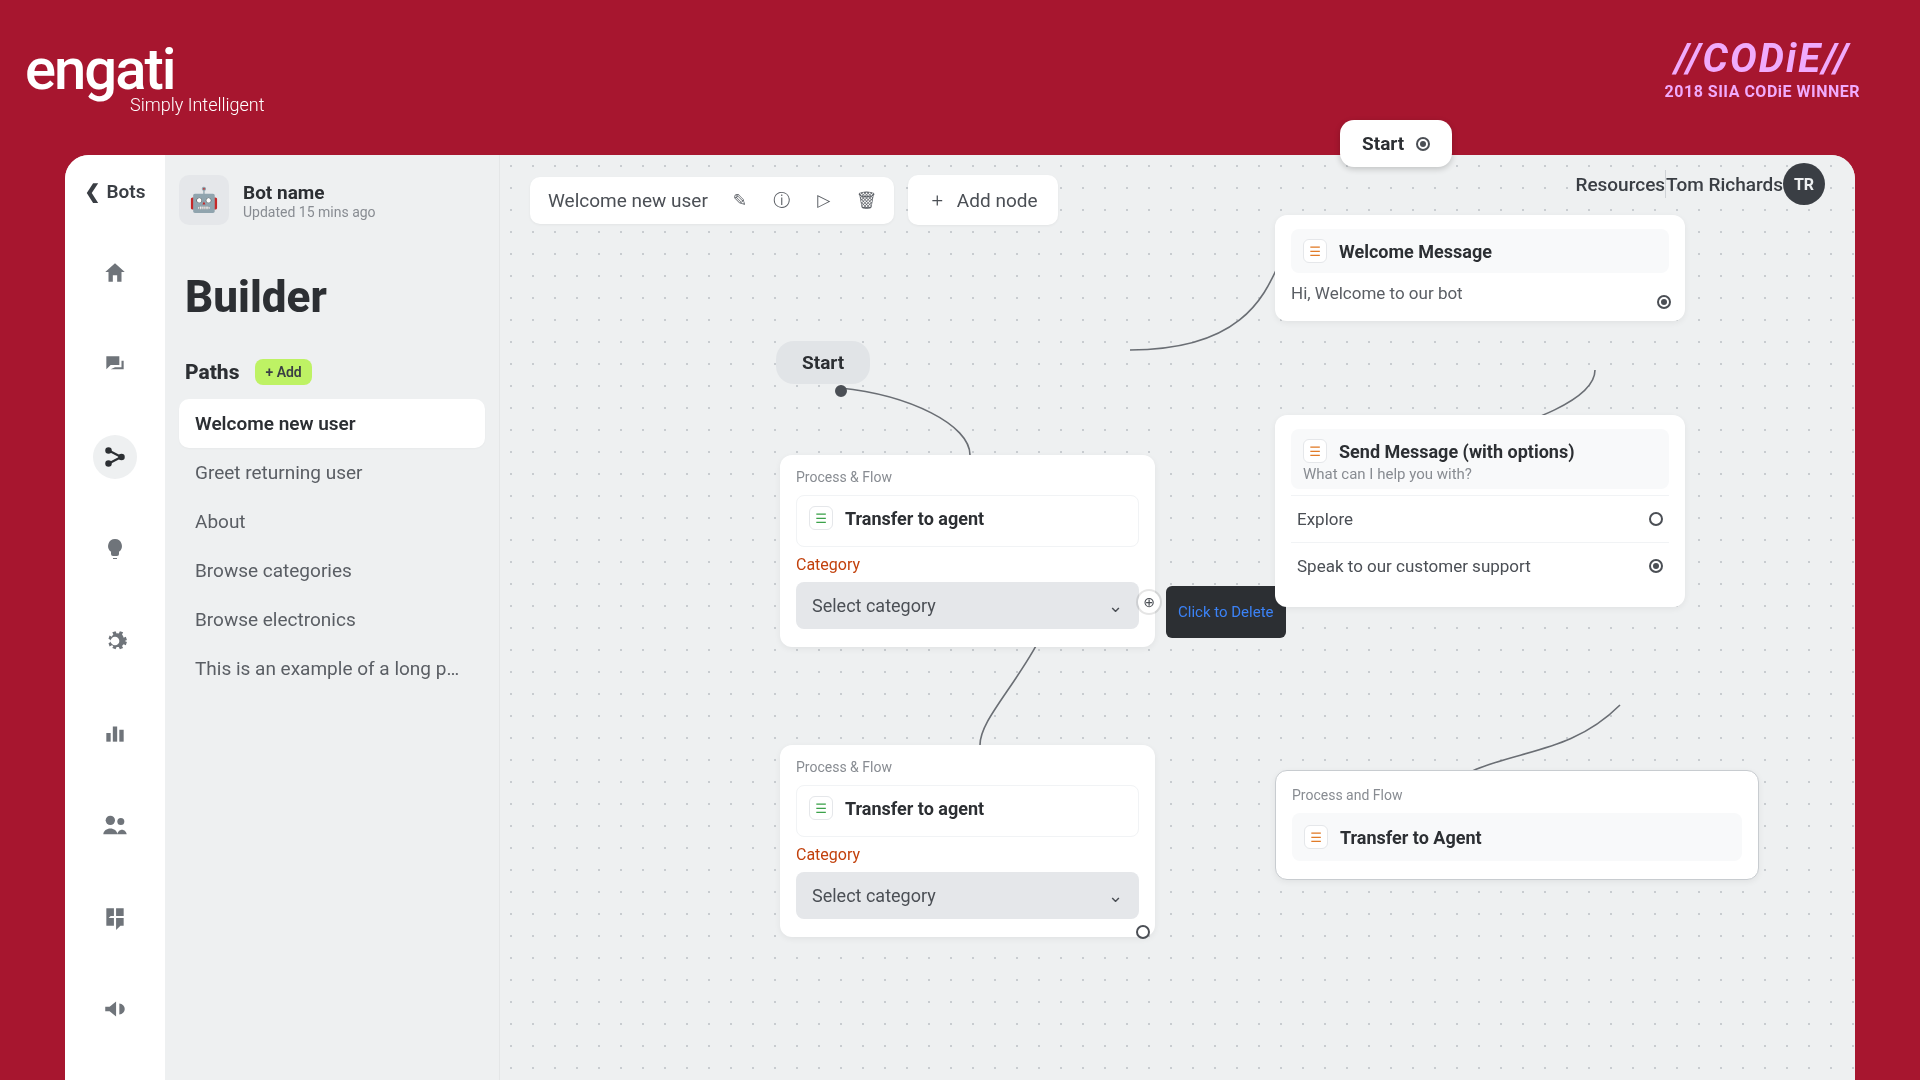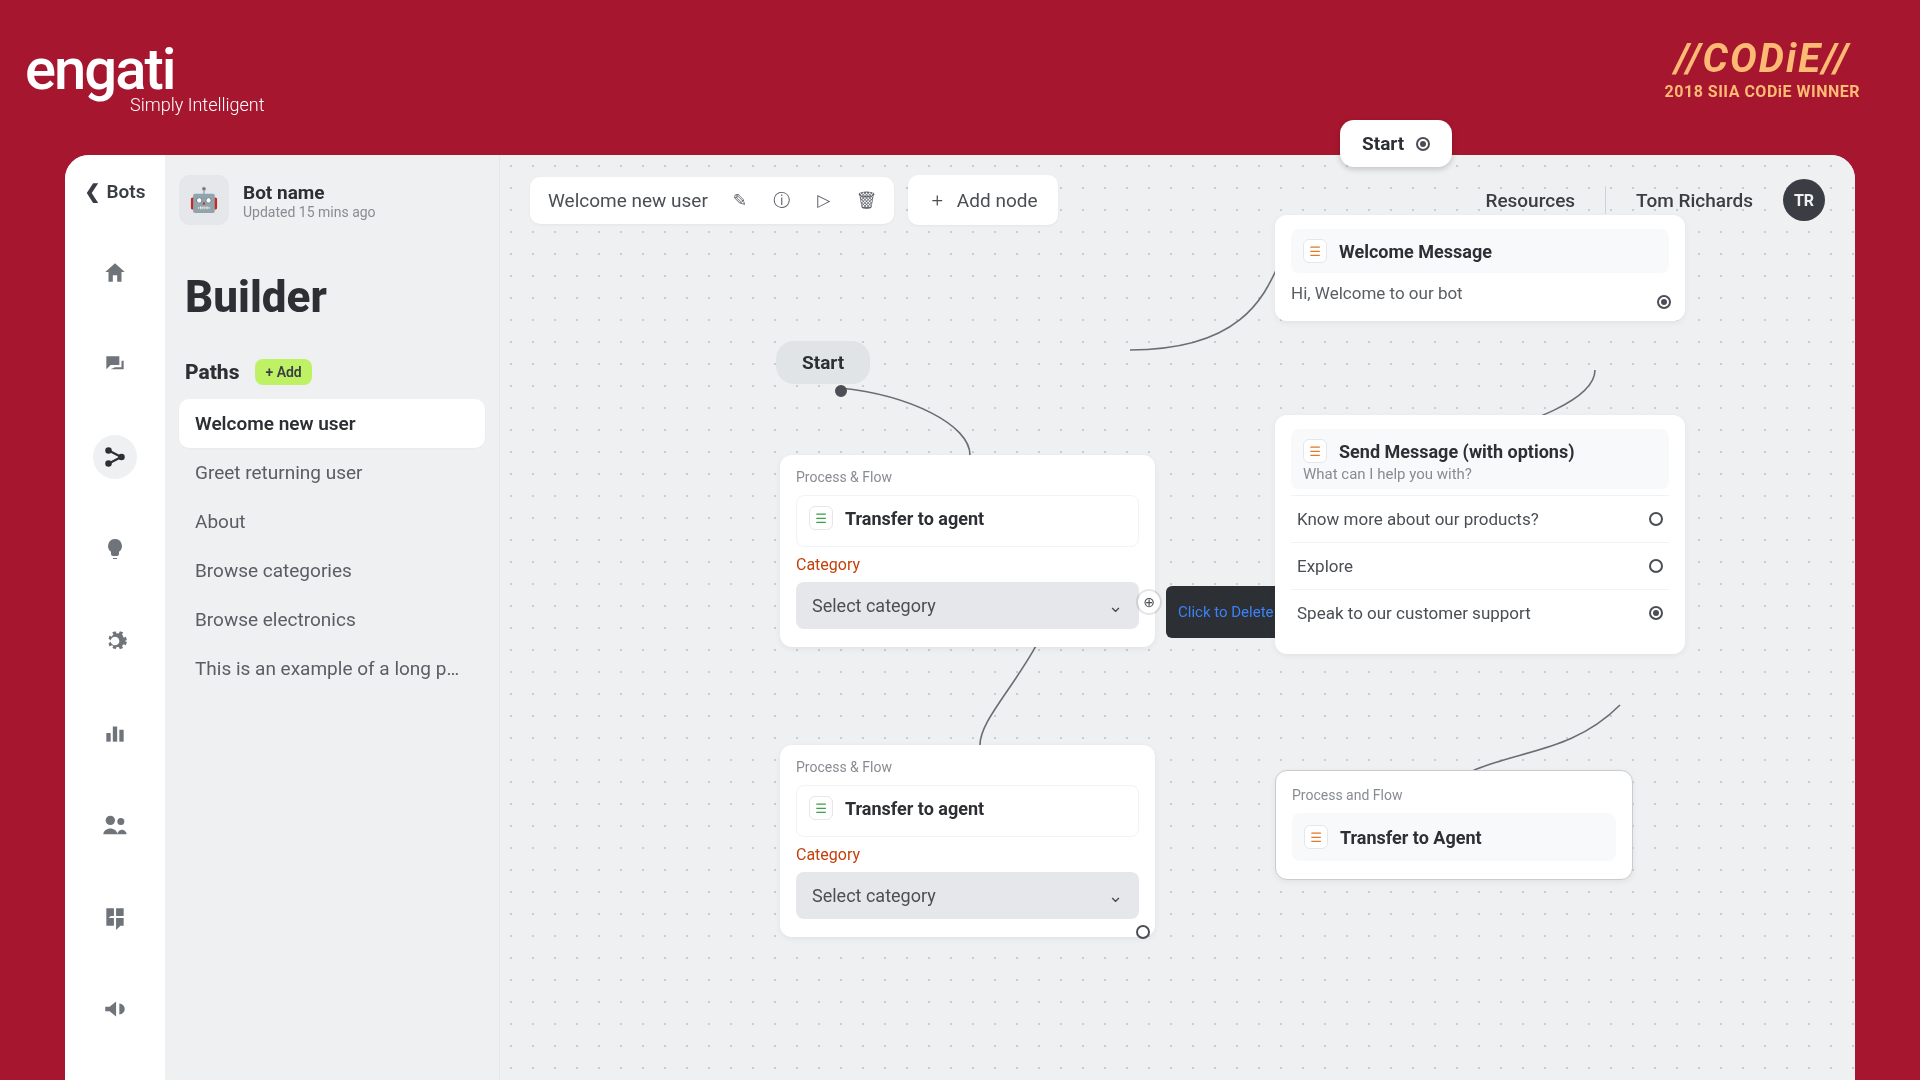--- a/index.html
+++ b/index.html
@@ -1,20 +1,20 @@
 <!DOCTYPE html>
 <html><head>
 <meta charset="utf-8">
 <style>
   * { box-sizing: border-box; margin: 0; padding: 0; font-family: -apple-system, BlinkMacSystemFont, "Segoe UI", Roboto, sans-serif; }
   body { background: #a7162f; width: 1920px; height: 1080px; overflow: hidden; position: relative; }
   .logo-area { position: absolute; top: 40px; left: 25px; color: #fff; }
   .logo-text { font-size: 58px; font-weight: 500; letter-spacing: -2px; line-height: 1; }
   .logo-sub { font-size: 18px; font-weight: 300; margin-left: 105px; margin-top: -4px; }
-  .codie-area { position: absolute; top: 35px; right: 60px; color: #fdba74; text-align: center; }
+  .codie-area { position: absolute; top: 35px; right: 60px; color: #f0abfc; text-align: center; }
   .codie-text { font-size: 40px; font-style: italic; font-weight: 700; letter-spacing: 2px; }
   .codie-sub { font-size: 16px; font-weight: 700; letter-spacing: 0.5px; }
 
   .app-frame { position: absolute; top: 155px; left: 65px; right: 65px; bottom: 0; background: #eef0f1; border-radius: 24px 24px 0 0; overflow: hidden; }
 
   
   .rail { position: absolute; left: 0; top: 0; bottom: 0; width: 100px; background: #fff; box-shadow: 1px 0 0 rgba(0,0,0,.05); display: flex; flex-direction: column; align-items: center; padding-top: 25px; gap: 48px; color: #6f747a; }
   .rail .back { display:flex; align-items:center; gap:6px; font-size:19px; font-weight:600; color:#3a3e44; cursor:pointer;}
   .rail .rail-icon { width: 44px; height: 44px; display:flex; align-items:center; justify-content:center; border-radius:50%; font-size:26px; cursor:pointer;}
   .rail .rail-icon.active { background:#eef0f1; color:#2c2f33;}
@@ -36,21 +36,21 @@
   .canvas { position:absolute; left:435px; right:0; top:0; bottom:0; background:#eef0f1; background-image: radial-gradient(#c8ccd0 1px, transparent 1px); background-size: 22px 22px; }
 
   
   .toolbar { position:absolute; top:20px; left:30px; display:flex; gap:14px; align-items:center;}
   .path-name-box { background:#fff; border-radius:10px; padding:12px 18px; display:flex; align-items:center; gap:22px; box-shadow:0 1px 3px rgba(0,0,0,.05);}
   .path-name-text { font-size:19px; color:#4b4f55;}
   .toolbar-icon { font-size:17px; color:#5a5e64; cursor:pointer; width:20px; text-align:center;}
   .add-node-box { background:#fff; border-radius:10px; padding:12px 20px; display:flex; align-items:center; gap:10px; box-shadow:0 1px 3px rgba(0,0,0,.05); cursor:pointer; font-size:19px; color:#4b4f55;}
 
   
-  .header-right { position:absolute; top:24px; right:30px; display:flex; align-items:center; gap:30px; color:#3a3e44; font-size:19px; font-weight:500;}
+  .header-right { position:absolute; top:8px; right:30px; display:flex; align-items:center; color:#3a3e44; font-size:19px; font-weight:500;}
   .header-divider { width:1px; height:28px; background:#cfd2d6;}
   .avatar-circle { width:42px; height:42px; border-radius:50%; background:#3a3e44; color:#eef0f1; display:flex; align-items:center; justify-content:center; font-size:16px; font-weight:700;}
 
   
   .start-pill-top { position:absolute; top:120px; left:1340px; background:#fff; border-radius:14px; padding:12px 22px; display:flex; align-items:center; gap:12px; box-shadow:0 2px 6px rgba(0,0,0,.2); font-size:19px; font-weight:700; color:#2c2f33; z-index:50;}
   .dot-radio { width:14px; height:14px; border:2px solid #4b4f55; border-radius:50%; display:inline-block;}
   .dot-radio.filled::after { content:""; display:block; width:6px; height:6px; background:#4b4f55; border-radius:50%; margin:2px;}
 
   
   .start-pill-canvas { position:absolute; top:186px; left:276px; background:#e1e4e7; border-radius:18px; padding:10px 26px; font-size:19px; font-weight:700; color:#2c2f33;}
@@ -255,34 +255,30 @@
 
     <div class="flow-card" style="top:260px; left:775px; width:410px;">
       <div style="background:#f8f9fa; border-radius:8px; padding:10px 12px 6px 12px; margin-bottom:6px;">
         <div class="card-title-row" style="margin-bottom:2px;">
           <div class="card-badge badge-orange">☰</div>
           <div class="card-title">Send Message (with options)</div>
         </div>
         <div class="card-sub" style="margin-bottom:0;">What can I help you with?</div>
       </div>
       <div class="option-row">
-        <span>Know more about our products?</span>
-        <span class="dot-radio"></span>
-      </div>
-      <div class="option-row">
         <span>Explore</span>
         <span class="dot-radio"></span>
       </div>
       <div class="option-row">
         <span>Speak to our customer support</span>
         <span class="dot-radio filled"></span>
       </div>
     </div>
 
-    <div class="flow-card outlined no-border-head" style="top:615px; left:775px; width:358px;">
+    <div class="flow-card outlined no-border-head" style="top:615px; left:775px; width:484px;">
       <div class="section-label">Process and Flow</div>
       <div style="background:#f8f9fa; border-radius:8px; padding:12px 12px;">
         <div class="card-title-row" style="margin-bottom:0;">
           <div class="card-badge badge-orange">☰</div>
           <div class="card-title">Transfer to Agent</div>
         </div>
       </div>
     </div>
 
   </div>

